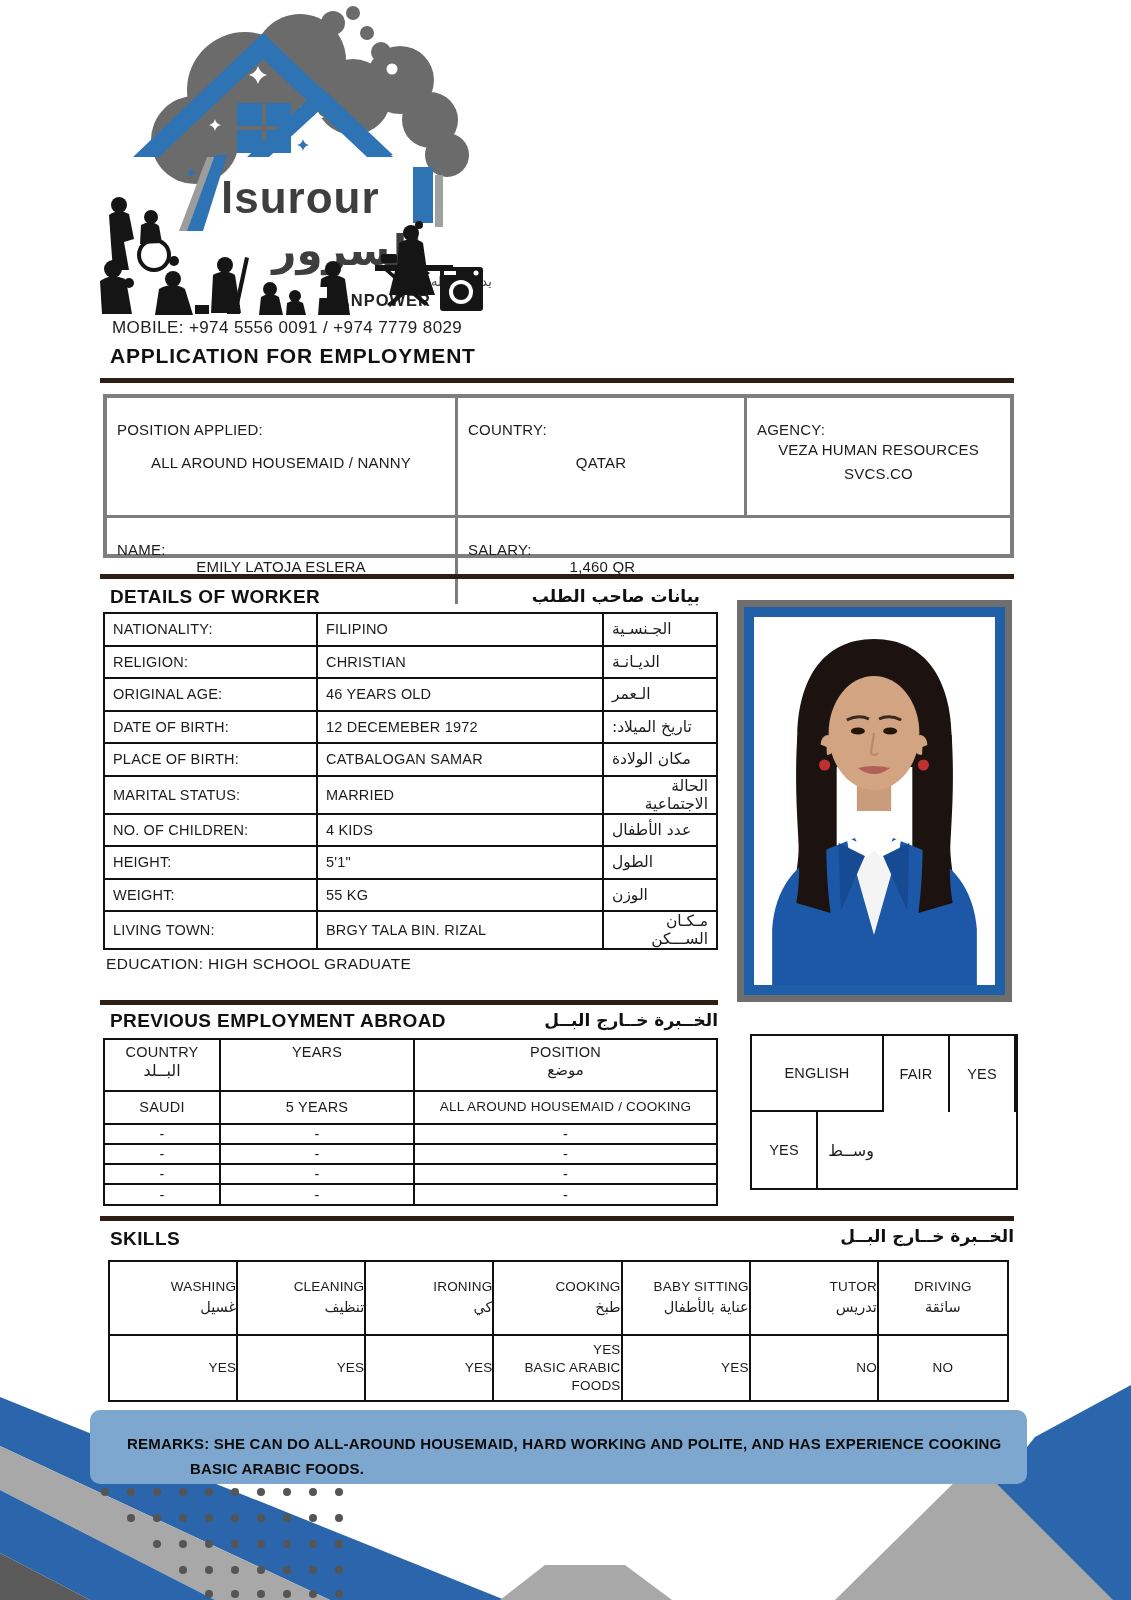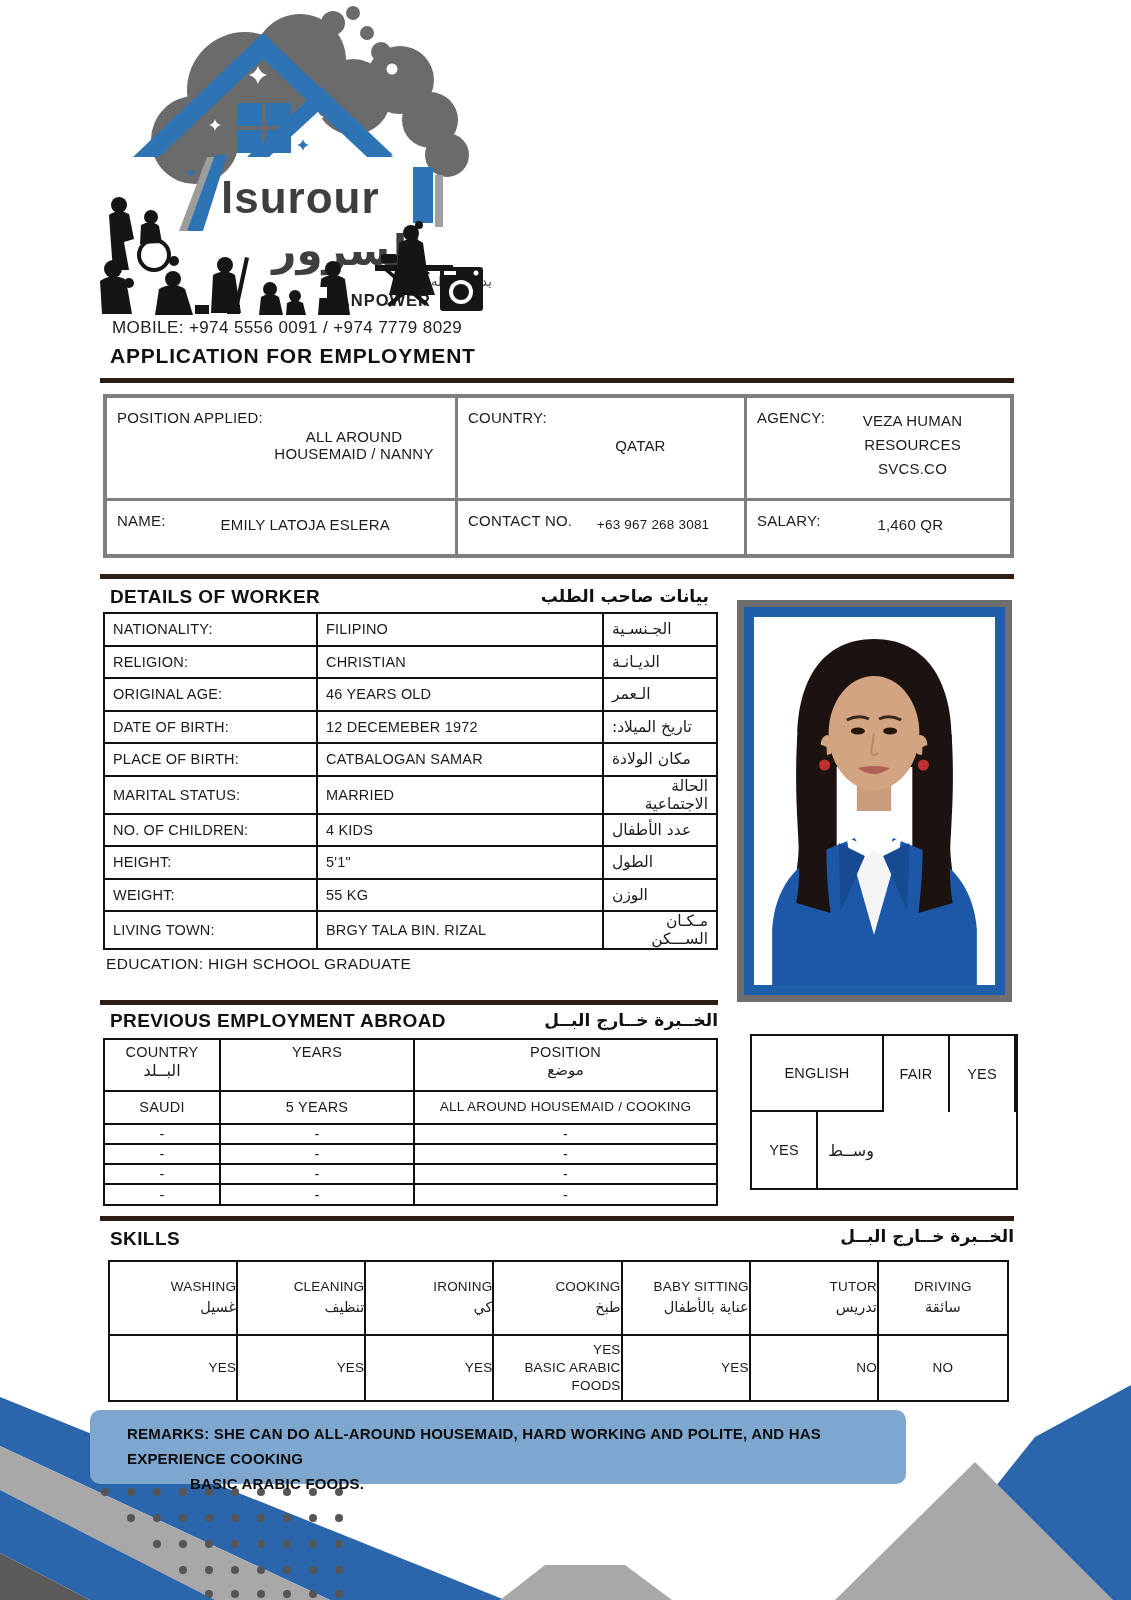--- a/index.html
+++ b/index.html
@@ -10,21 +10,21 @@
   .rule{position:absolute;height:5px;background:#2e1d12;}
   .h1{font-weight:bold;font-size:21px;letter-spacing:.8px;color:#111;}
   .h2{font-weight:bold;font-size:19px;letter-spacing:.4px;color:#111;}
   .arh{font-family:"DejaVu Sans",sans-serif;direction:rtl;font-weight:bold;font-size:17px;color:#111;}
   .mobile{font-size:17px;color:#222;letter-spacing:.4px;}
 
   
   .t1{position:absolute;left:103px;top:394px;width:911px;height:164px;display:grid;
       grid-template-columns:351px 289px 1fr;grid-template-rows:1fr 1fr;
       border:4px solid #7e7e7e;box-sizing:border-box;background:#fff;}
-  .t1 .cell{position:relative;box-sizing:border-box;padding:11px 10px;display:flex;flex-direction:row;}
+  .t1 .cell{position:relative;box-sizing:border-box;padding:23px 10px;display:flex;flex-direction:column;}
   .t1 .cell.brd{border-right:3px solid #7e7e7e;}
   .t1 .cell.bbd{border-bottom:3px solid #7e7e7e;}
   .t1 .lab{font-size:15px;}
   .t1 .val{flex:1;display:flex;align-items:center;justify-content:center;text-align:center;font-size:15px;padding-bottom:6px;}
   .t1 .val.small{font-size:13.5px;}
 
   
   .t2{position:absolute;left:103px;top:612px;width:615px;height:338px;display:grid;
       grid-template-columns:213px 286px 1fr;grid-auto-rows:1fr;
       border:2.5px solid #111;box-sizing:border-box;background:#fff;font-size:14.5px;}
@@ -63,22 +63,22 @@
   .t5 .vline{display:block;line-height:1.35;}
 
   
   .photo-frame{position:absolute;left:737px;top:600px;width:275px;height:402px;box-sizing:border-box;
                border:7px solid #6e6e6e;background:#6e6e6e;}
   .photo-inner{width:100%;height:100%;box-sizing:border-box;border:10px solid #1f5fa8;background:#fff;}
   .photo-inner svg{display:block;width:100%;height:100%;}
 
   .edu{font-size:15.5px;letter-spacing:.3px;}
 
-  .remarks{position:absolute;left:90px;top:1410px;width:816px;height:74px;background:#7ea7cf;border-radius:10px;
-           z-index:3;box-sizing:border-box;padding-top:11px;font-weight:bold;font-size:15px;color:#0c0c0c;line-height:25px;}
+  .remarks{position:absolute;left:90px;top:1410px;width:937px;height:74px;background:#7ea7cf;border-radius:10px;
+           z-index:3;box-sizing:border-box;padding-top:21px;font-weight:bold;font-size:15px;color:#0c0c0c;line-height:25px;}
   .remarks .l1{padding-left:37px;}
   .remarks .l2{padding-left:100px;}
 
   .deco{position:absolute;left:0;top:1380px;z-index:1;}
   .logo{position:absolute;left:95px;top:5px;z-index:2;}
 </style>
 </head>
 <body>
 
 <div class="page">
@@ -206,34 +206,30 @@
       <div class="lab">AGENCY:</div>
       <div class="val" style="flex-direction:column;line-height:1.6;">
         <span style="display:block;">VEZA HUMAN RESOURCES</span>
         <span style="display:block;">SVCS.CO</span>
       </div>
     </div>
     <div class="cell brd">
       <div class="lab">NAME:</div>
       <div class="val">EMILY LATOJA ESLERA</div>
     </div>
-    <div class="cell brd">
-      <div class="lab">CONTACT NO.</div>
-      <div class="val small">+63 967 268 3081</div>
-    </div>
     <div class="cell">
       <div class="lab">SALARY:</div>
       <div class="val">1,460 QR</div>
     </div>
   </div>
 
   <div class="rule" style="left:100px;top:574px;width:914px;"></div>
 
   <div class="abs h2" style="left:110px;top:586px;">DETAILS OF WORKER</div>
-  <div class="abs arh" style="left:441px;top:586px;width:268px;text-align:right;">بيانات صاحب الطلب</div>
+  <div class="abs arh" style="left:432px;top:586px;width:268px;text-align:right;">بيانات صاحب الطلب</div>
 
   <div class="t2">
     <div class="c rb">NATIONALITY:</div>
     <div class="c rb">FILIPINO</div>
     <div class="c arc ar">الجـنسـية</div>
     <div class="c rb">RELIGION:</div>
     <div class="c rb">CHRISTIAN</div>
     <div class="c arc ar">الديـانـة</div>
     <div class="c rb">ORIGINAL AGE:</div>
     <div class="c rb">46 YEARS OLD</div>

